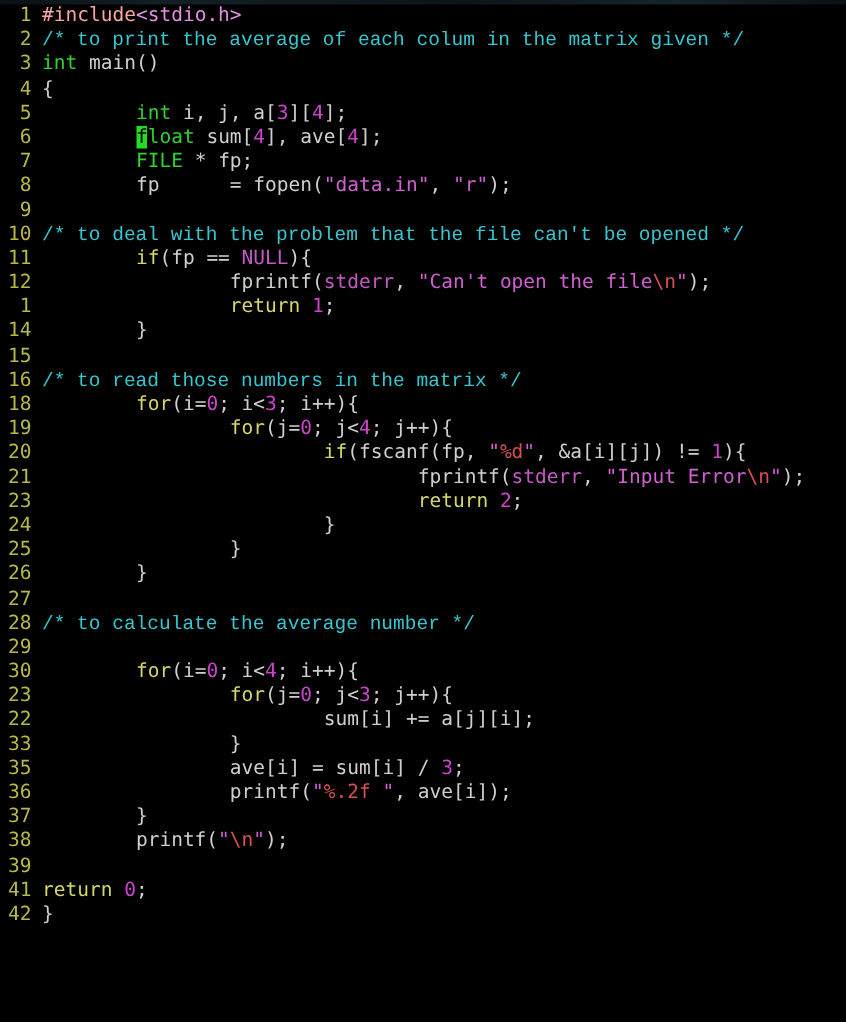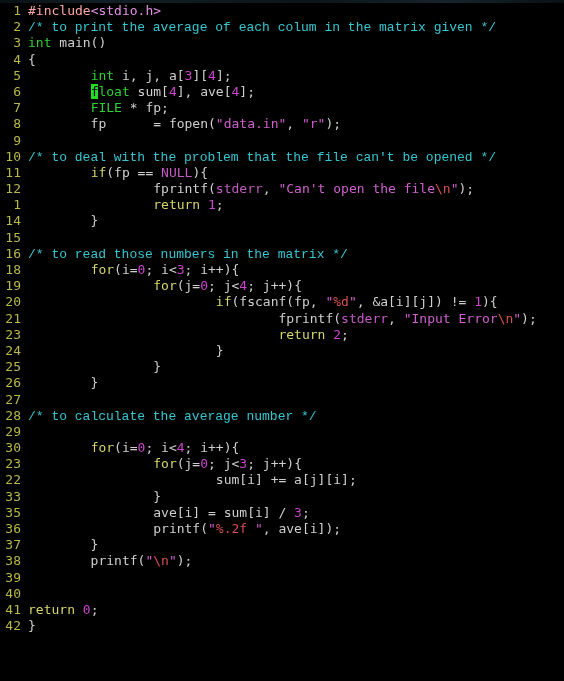--- a/index.html
+++ b/index.html
@@ -101,17 +101,16 @@
       <div class="row"><span class="gutter">29</span><span class="codeline"></span></div>
       <div class="row"><span class="gutter">30</span><span class="codeline"><span class="tok-plain">        </span><span class="tok-ctrl">for</span><span class="tok-plain">(i=</span><span class="tok-num">0</span><span class="tok-plain">; i&lt;</span><span class="tok-num">4</span><span class="tok-plain">; i++){</span></span></div>
       <div class="row"><span class="gutter">23</span><span class="codeline"><span class="tok-plain">                </span><span class="tok-ctrl">for</span><span class="tok-plain">(j=</span><span class="tok-num">0</span><span class="tok-plain">; j&lt;</span><span class="tok-num">3</span><span class="tok-plain">; j++){</span></span></div>
       <div class="row"><span class="gutter">22</span><span class="codeline"><span class="tok-plain">                        sum[i] += a[j][i];</span></span></div>
       <div class="row"><span class="gutter">33</span><span class="codeline"><span class="tok-plain">                }</span></span></div>
       <div class="row"><span class="gutter">35</span><span class="codeline"><span class="tok-plain">                ave[i] = sum[i] / </span><span class="tok-num">3</span><span class="tok-plain">;</span></span></div>
       <div class="row"><span class="gutter">36</span><span class="codeline"><span class="tok-plain">                printf(</span><span class="tok-str">"</span><span class="tok-esc">%.2f</span><span class="tok-str"> "</span><span class="tok-plain">, ave[i]);</span></span></div>
       <div class="row"><span class="gutter">37</span><span class="codeline"><span class="tok-plain">        }</span></span></div>
       <div class="row"><span class="gutter">38</span><span class="codeline"><span class="tok-plain">        printf(</span><span class="tok-str">"</span><span class="tok-esc">\n</span><span class="tok-str">"</span><span class="tok-plain">);</span></span></div>
       <div class="row"><span class="gutter">39</span><span class="codeline"></span></div>
-      <div class="row"><span class="gutter">40</span><span class="codeline"></span></div>
       <div class="row"><span class="gutter">41</span><span class="codeline"><span class="tok-ctrl">return</span><span class="tok-plain"> </span><span class="tok-num">0</span><span class="tok-plain">;</span></span></div>
       <div class="row"><span class="gutter">42</span><span class="codeline"><span class="tok-plain">}</span></span></div>
     </div>
 </div>
 
 </body></html>

